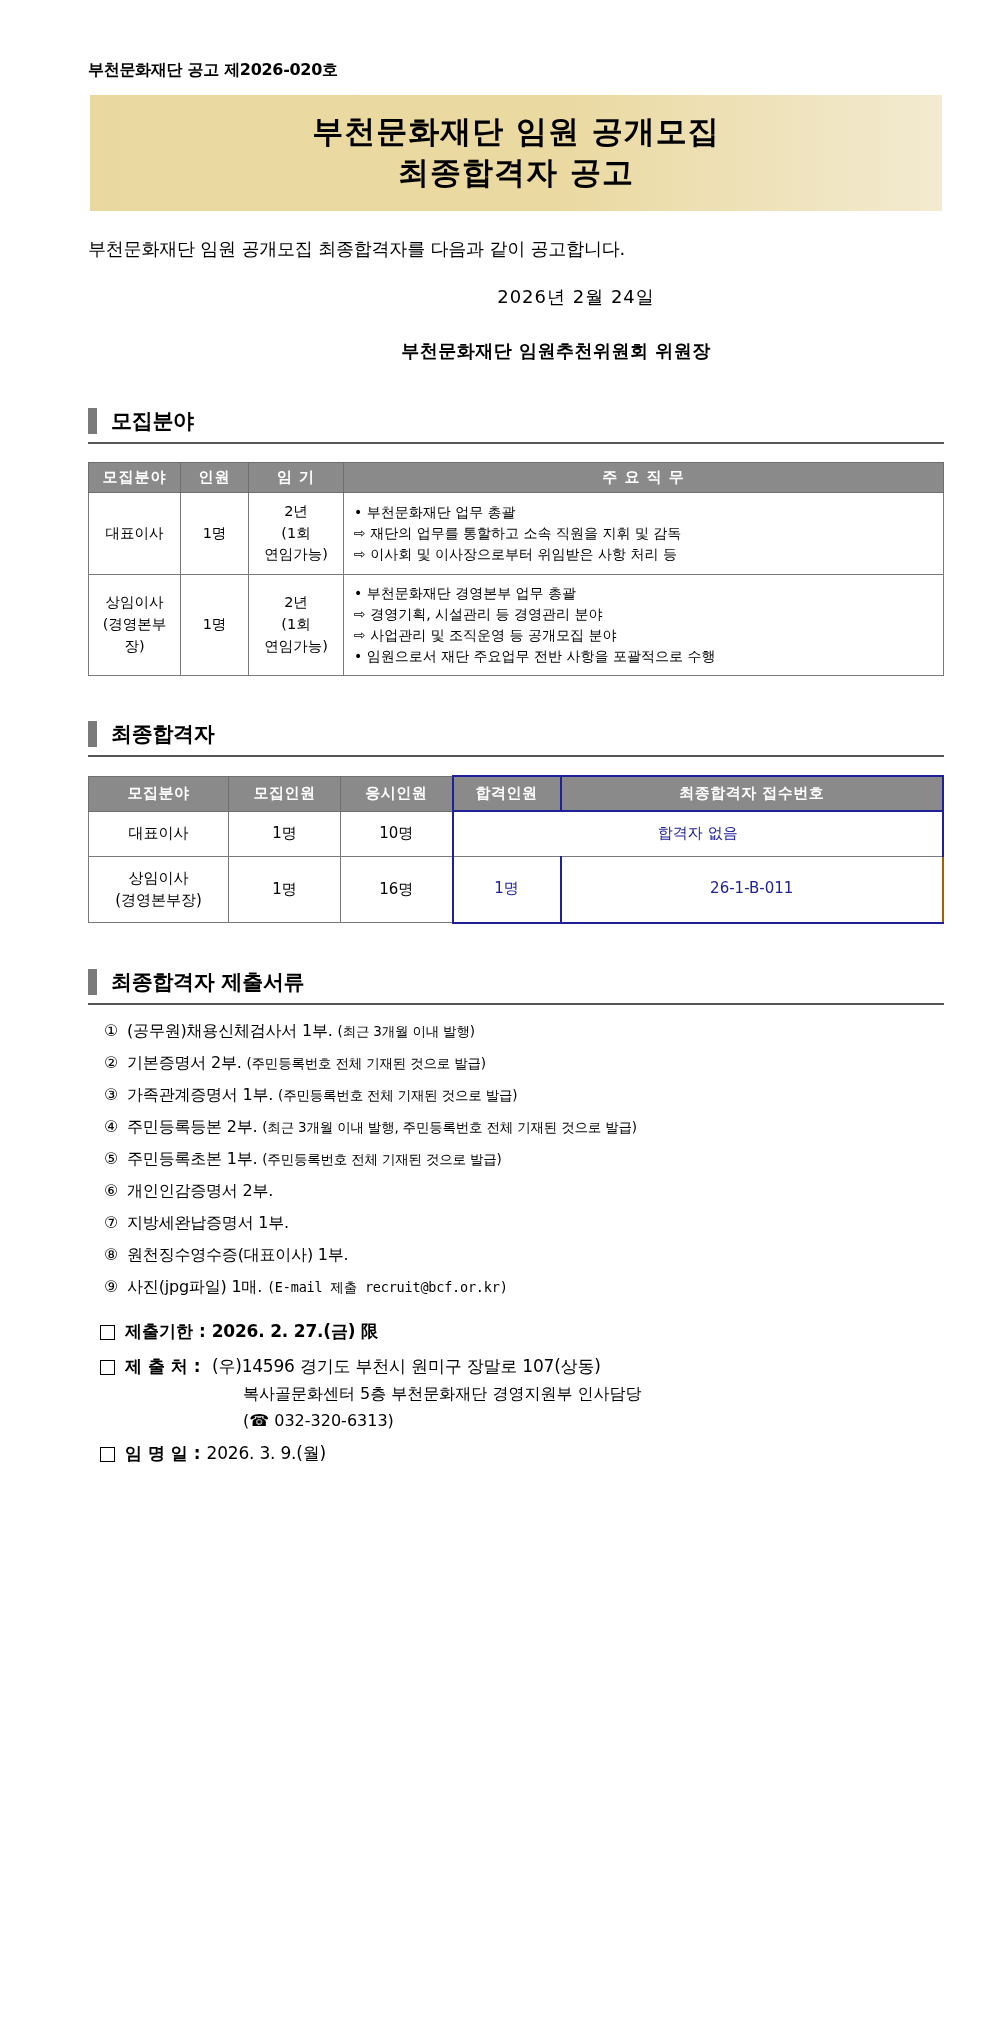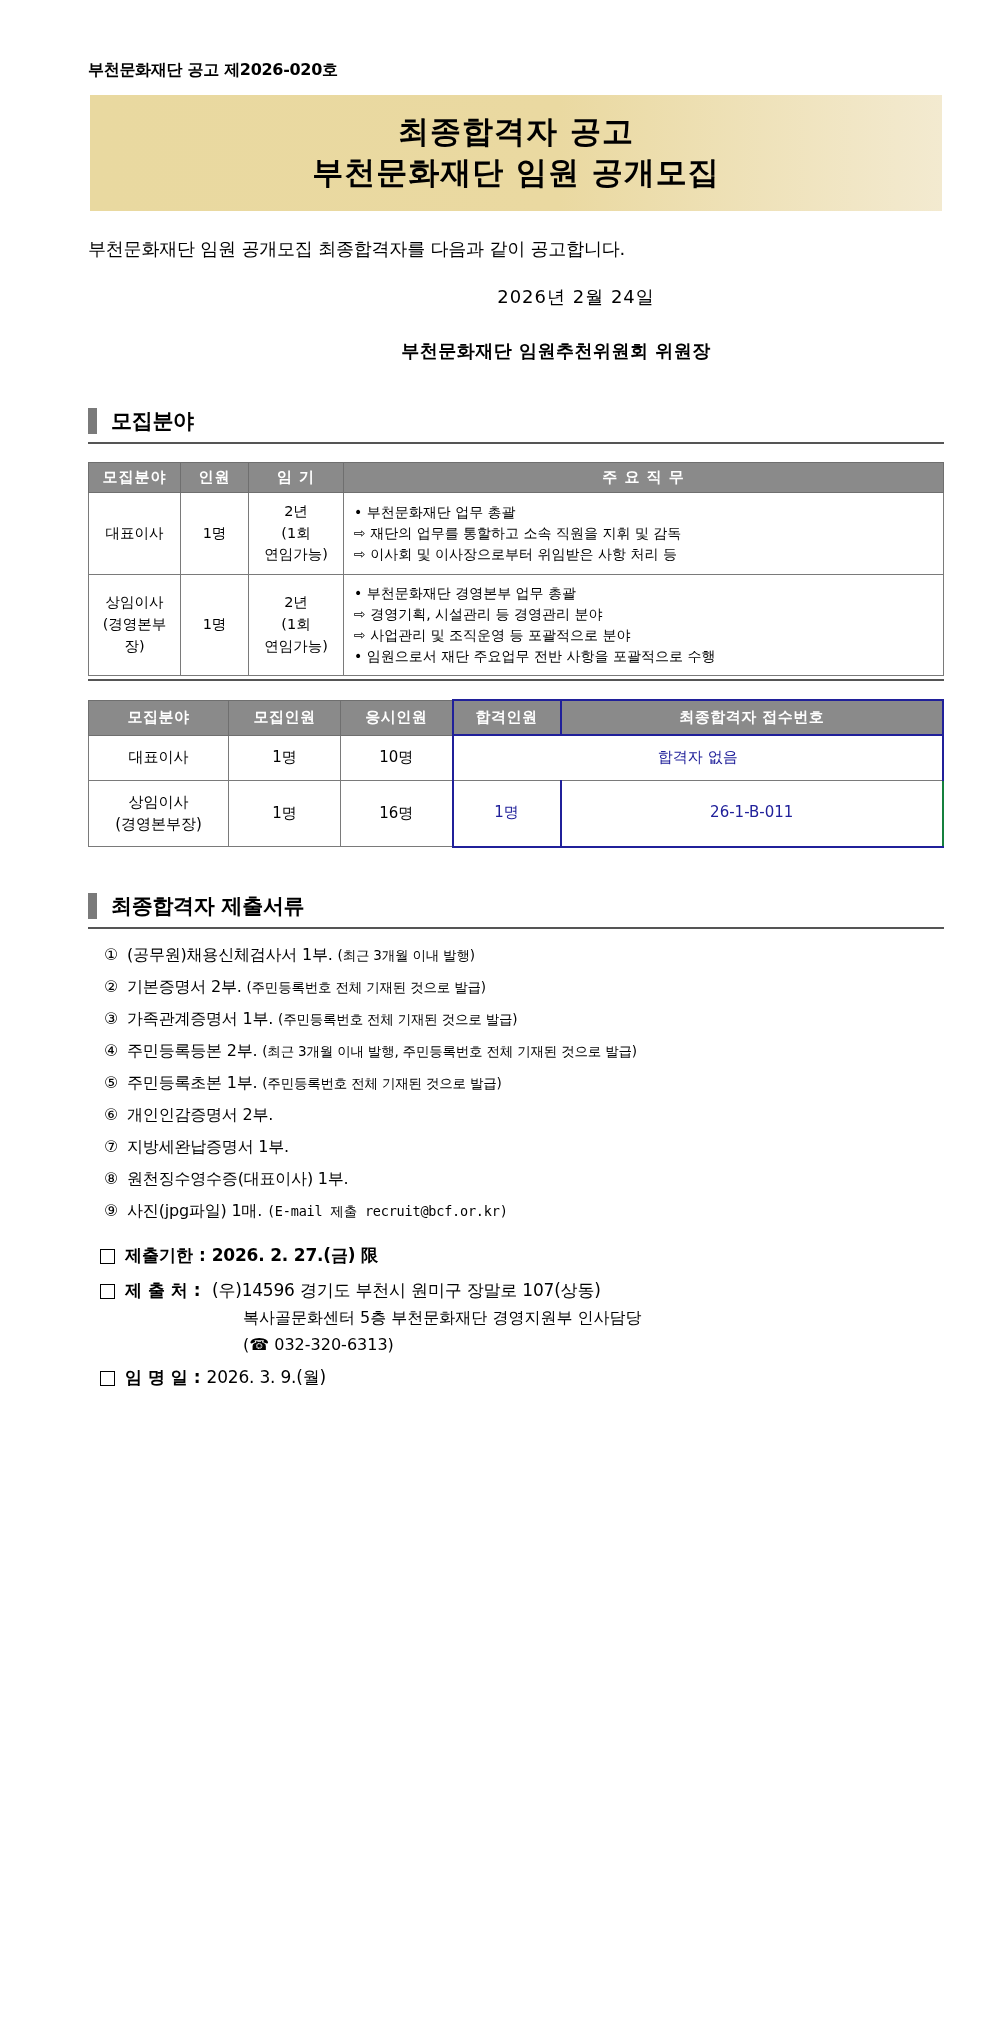--- a/index.html
+++ b/index.html
@@ -139,21 +139,21 @@
     border-right: 2px solid #20209a;
     color: #20209a;
   }
   .result-tbl td.hl-last {
     border-left: 2px solid #20209a;
     border-right: 2px solid #20209a;
     border-bottom: 2px solid #20209a;
     color: #20209a;
   }
   .result-tbl td.blue-last {
-    border-right: 2px solid #15803d;
+    border-right: 2px solid #a16207;
     border-bottom: 2px solid #20209a;
     color: #20209a;
   }
   .result-tbl td.blue-span {
     border-right: 2px solid #20209a;
     color: #20209a;
   }
   
   .doc-list {
     margin: 16px 0 0 34px;
@@ -197,22 +197,22 @@
   .indent-2 { padding-left: 118px; }
 </style>
 </head>
 <body>
 
 <div class="page">
 
   <div class="doc-number">부천문화재단 공고 제2026-020호</div>
 
   <div class="title-banner">
+    <div class="title-line">부천문화재단 임원 공개모집</div>
     <div class="title-line">최종합격자 공고</div>
-    <div class="title-line">부천문화재단 임원 공개모집</div>
   </div>
 
   <div class="intro">부천문화재단 임원 공개모집 최종합격자를 다음과 같이 공고합니다.</div>
   <div class="date-line">2026년  2월  24일</div>
   <div class="signer">부천문화재단 임원추천위원회 위원장</div>
 
   <div class="section-head">
     <div class="section-bar"></div>
     <div class="section-title">모집분야</div>
   </div>
@@ -255,27 +255,31 @@
         </td>
         <td class="c">1명</td>
         <td class="c term-cell">
           <div>2년</div>
           <div>(1회</div>
           <div>연임가능)</div>
         </td>
         <td class="duty">
           <div class="duty-line">• 부천문화재단 경영본부 업무 총괄</div>
           <div class="duty-line">⇨ 경영기획, 시설관리 등 경영관리 분야</div>
-          <div class="duty-line">⇨ 사업관리 및 조직운영 등 포괄적으로 분야</div>
+          <div class="duty-line">⇨ 사업관리 및 조직운영 등 공개모집 분야</div>
           <div class="duty-line">• 임원으로서 재단 주요업무 전반 사항을 포괄적으로 수행</div>
         </td>
       </tr>
     </tbody>
   </table>
 
+  <div class="section-head">
+    <div class="section-bar"></div>
+    <div class="section-title">최종합격자</div>
+  </div>
   <div class="section-rule"></div>
 
   <table class="result-tbl">
     <colgroup>
       <col style="width:140px">
         <col style="width:112px">
         <col style="width:112px">
         <col style="width:108px">
         <col>
     </colgroup>

